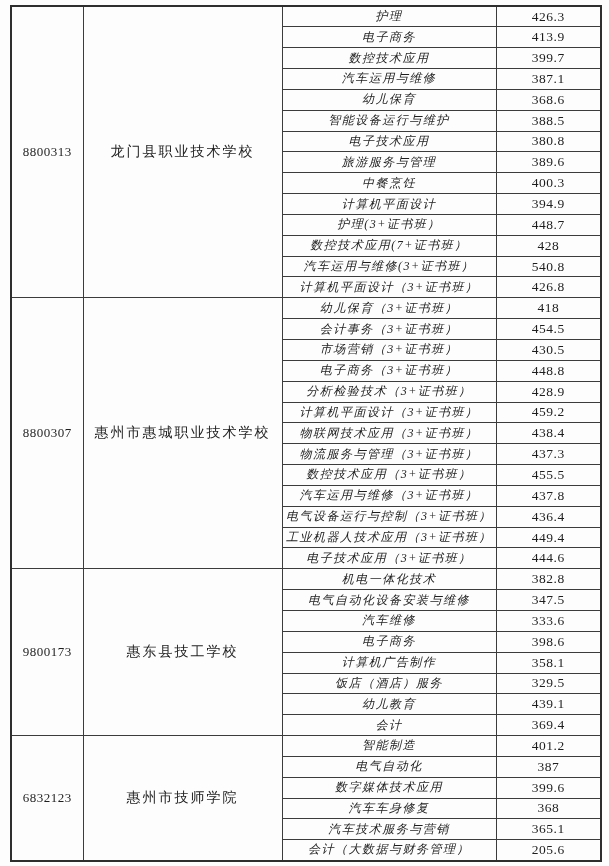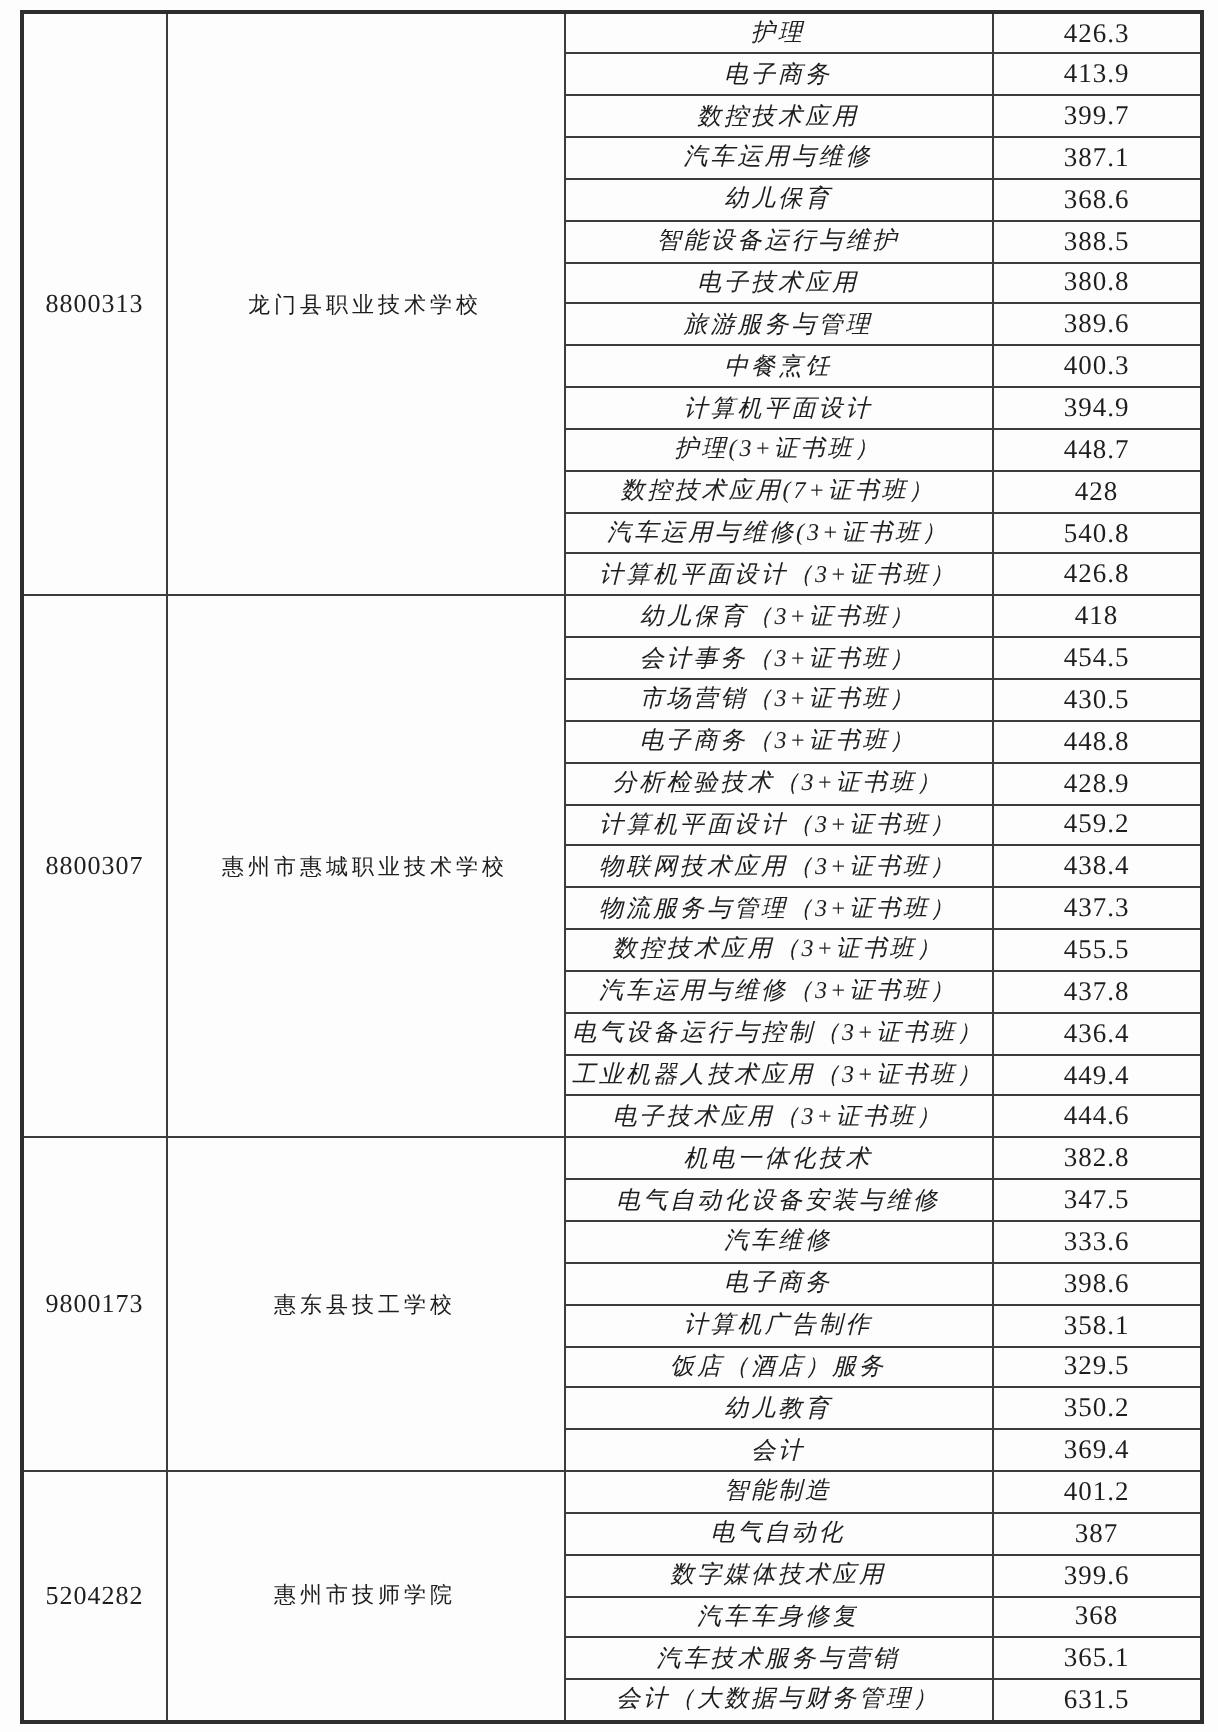--- a/index.html
+++ b/index.html
@@ -34,21 +34,21 @@
     white-space: nowrap;
   }
   table.score-table tr {
     height: 20.85px;
   }
   td.code-cell {
     font-size: 13px;
     letter-spacing: 0.5px;
   }
   td.school-cell {
-    font-size: 11px;
+    font-size: 14px;
     letter-spacing: 2px;
     font-family: Liberation Mono, monospace;
   }
   td.major-cell {
     font-size: 12px;
     letter-spacing: 1.5px;
     font-style: italic;
   }
   td.score-cell {
     font-size: 13.5px;
@@ -201,28 +201,28 @@
         <tr>
           <td class="major-cell">计算机广告制作</td>
           <td class="score-cell">358.1</td>
         </tr>
         <tr>
           <td class="major-cell">饭店（酒店）服务</td>
           <td class="score-cell">329.5</td>
         </tr>
         <tr>
           <td class="major-cell">幼儿教育</td>
-          <td class="score-cell">350.2</td>
+          <td class="score-cell">439.1</td>
         </tr>
         <tr>
           <td class="major-cell">会计</td>
           <td class="score-cell">369.4</td>
         </tr>
         <tr>
-          <td class="code-cell" rowspan="6">5204282</td>
+          <td class="code-cell" rowspan="6">6832123</td>
           <td class="school-cell" rowspan="6">惠州市技师学院</td>
           <td class="major-cell">智能制造</td>
           <td class="score-cell">401.2</td>
         </tr>
         <tr>
           <td class="major-cell">电气自动化</td>
           <td class="score-cell">387</td>
         </tr>
         <tr>
           <td class="major-cell">数字媒体技术应用</td>
@@ -231,17 +231,17 @@
         <tr>
           <td class="major-cell">汽车车身修复</td>
           <td class="score-cell">368</td>
         </tr>
         <tr>
           <td class="major-cell">汽车技术服务与营销</td>
           <td class="score-cell">365.1</td>
         </tr>
         <tr>
           <td class="major-cell">会计（大数据与财务管理）</td>
-          <td class="score-cell">631.5</td>
+          <td class="score-cell">205.6</td>
         </tr>
       </tbody>
   </table>
 </div>
 
 </body></html>

